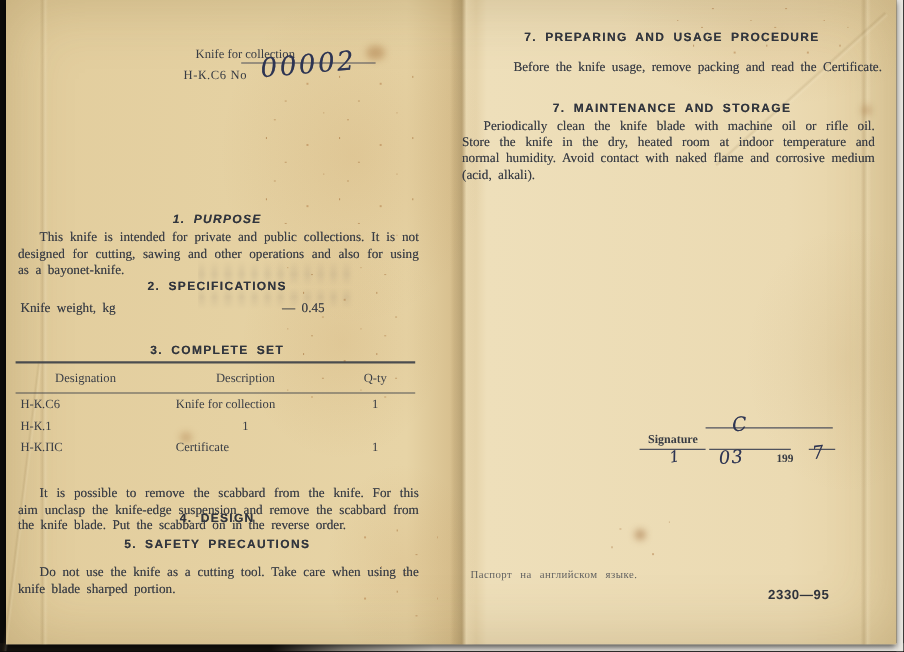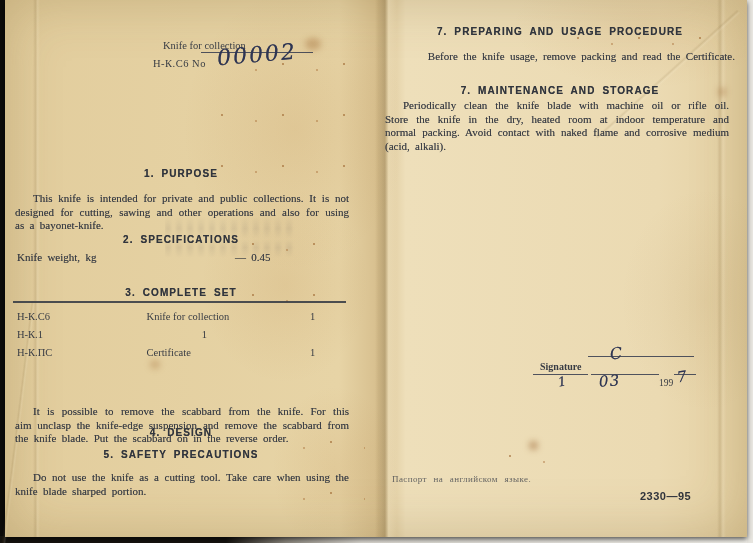--- a/index.html
+++ b/index.html
@@ -96,32 +96,37 @@
     <div class="blotch" style="left:713px;top:88px;width:8px;height:8px;background:rgba(150,90,35,.35);"></div>
     <div id="smudge"></div>
 
     <div id="left-page" class="page">
 
       <div class="plabel" style="left:158px;top:40px;">Knife for collection</div>
       <div class="plabel" style="left:148px;top:58px;letter-spacing:.5px;">Н-К.С6  No</div>
       <div class="line" style="left:196px;top:52px;width:112px;"></div>
       <div class="hw" style="left:212px;top:42px;font-size:22px;letter-spacing:2px;transform:rotate(-5deg);">00002</div>
 
-      <div class="h hl" style="top:168px;">1. PURPOSE</div>
+      <div class="h hl" style="top:178px;font-style:italic;">1. PURPOSE</div>
       <div class="body-text indent" style="left:10px;top:192px;width:334px;">This knife is intended for private and public collections. It is not designed for cutting, sawing and other operations and also for using as a bayonet-knife.</div>
 
       <div class="h hl" style="top:234px;">2. SPECIFICATIONS</div>
       <div class="body-text" style="left:12px;top:251px;width:330px;text-align:left;">
         <span>Knife weight, kg</span>
         <span style="position:absolute;left:218px;">— 0.45</span>
       </div>
 
       <div class="h hl" style="top:287px;">3. COMPLETE SET</div>
 
       <div id="cs-table">
+        <div id="cs-head" class="cs-grid">
+          <div>Designation</div>
+          <div>Description</div>
+          <div>Q-ty</div>
+        </div>
         <div class="cs-grid cs-row">
           <div class="c1">Н-К.С6</div>
           <div class="c2">Knife for collection</div>
           <div class="c3">1</div>
         </div>
         <div class="cs-grid cs-row">
           <div class="c1">Н-К.1</div>
           <div class="c3">1</div>
         </div>
         <div class="cs-grid cs-row">
@@ -137,33 +142,33 @@
       <div class="h hl" style="top:449px;">5. SAFETY PRECAUTIONS</div>
       <div class="body-text indent" style="left:10px;top:471px;width:334px;">Do not use the knife as a cutting tool. Take care when using the knife blade sharped portion.</div>
     </div>
 
     <div id="right-page" class="page">
 
       <div class="h hr" style="top:26px;">7. PREPARING AND USAGE PROCEDURE</div>
       <div class="body-text" style="left:8px;top:50px;width:344px;text-align:right;">Before the knife usage, remove packing and read the Certificate.</div>
 
       <div class="h hr" style="top:85px;">7. MAINTENANCE AND STORAGE</div>
-      <div class="body-text indent" style="left:2px;top:99px;width:344px;">Periodically clean the knife blade with machine oil or rifle oil. Store the knife in the dry, heated room at indoor temperature and normal packing. Avoid contact with naked flame and corrosive medium (acid, alkali).</div>
+      <div class="body-text indent" style="left:2px;top:99px;width:344px;">Periodically clean the knife blade with machine oil or rifle oil. Store the knife in the dry, heated room at indoor temperature and normal humidity. Avoid contact with naked flame and corrosive medium (acid, alkali).</div>
 
       <div class="plabel" style="left:157px;top:361px;font-weight:bold;font-size:10px;">Signature</div>
       <div class="hw" style="left:227px;top:344px;font-size:16px;transform:rotate(-6deg);">C</div>
       <div class="line" style="left:205px;top:356px;width:106px;"></div>
 
       <div class="hw" style="left:175px;top:374px;font-size:13px;transform:rotate(-10deg);">1</div>
       <div class="line" style="left:150px;top:374px;width:55px;"></div>
 
       <div class="hw" style="left:216px;top:372px;font-size:15px;letter-spacing:1px;transform:rotate(-4deg);">03</div>
       <div class="line" style="left:208px;top:374px;width:68px;"></div>
 
-      <div class="plabel" style="left:276px;top:378px;font-weight:normal;font-size:9.5px;">199</div>
+      <div class="plabel" style="left:264px;top:378px;font-weight:bold;font-size:9.5px;">199</div>
       <div class="hw" style="left:294px;top:368px;font-size:15px;transform:rotate(-8deg);">7</div>
       <div class="line" style="left:291px;top:374px;width:22px;"></div>
 
       <div style="position:absolute;left:9px;top:474px;font:9px 'Liberation Serif',serif;color:rgba(58,62,72,.78);word-spacing:4px;letter-spacing:.4px;">Паспорт  на  английском  языке.</div>
 
       <div style="position:absolute;left:257px;top:490px;font:700 11px 'Liberation Sans',sans-serif;color:#2f333b;letter-spacing:.5px;">2330—95</div>
     </div>
   </div>
 </div>
 

